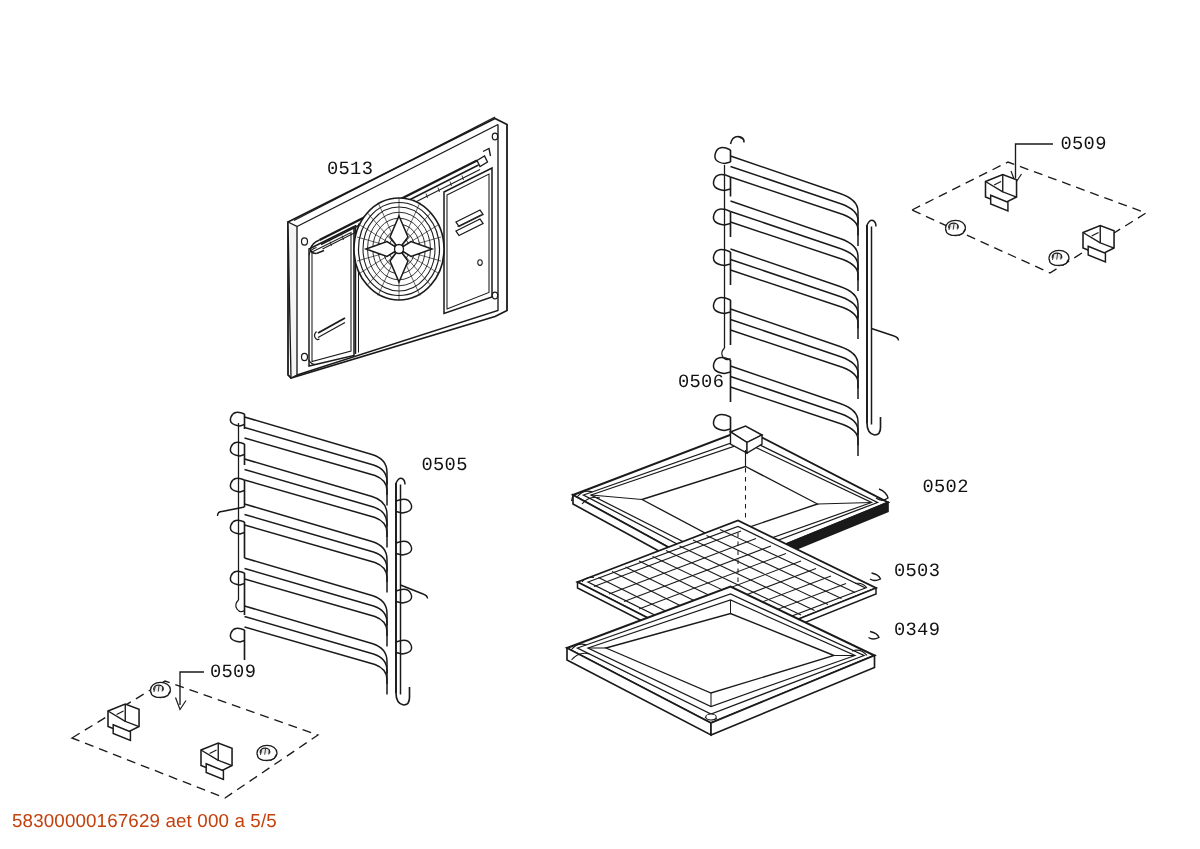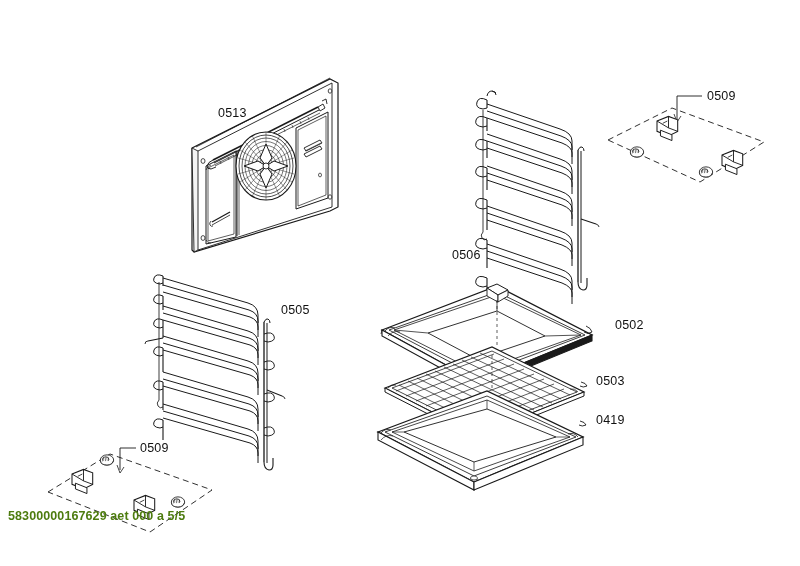--- a/index.html
+++ b/index.html
@@ -21,36 +21,35 @@
   }
   #diagram {
     position: absolute;
     left: 0;
     top: 0;
     width: 800px;
     height: 566px;
   }
   .label {
     position: absolute;
-    font-family: Liberation Sans, sans-serif;
+    font-family: Liberation Mono, monospace;
     font-size: 12.5px;
     letter-spacing: 0.2px;
     color: #111111;
     white-space: nowrap;
   }
   #footer-text {
     position: absolute;
     left: 8px;
-    top: 509px;
+    top: 540px;
     font-family: "Liberation Sans", sans-serif;
     font-size: 12.5px;
     letter-spacing: 0.1px;
-    color: #4d7c0f;
+    color: #c2410c;
     white-space: nowrap;
-    font-weight: bold;
   }
 </style>
 </head>
 <body>
 
 <div id="page">
 
   <svg id="diagram" viewBox="0 0 800 566" xmlns="http://www.w3.org/2000/svg">
 
     <defs>
@@ -408,19 +407,19 @@
       <path d="M580,421 q5,1 6,4 q-4,2 -7,0"></path>
     </g>
 
   </svg>
 
   <div class="label" style="left:218px; top:106px;">0513</div>
   <div class="label" style="left:452px; top:236px;margin-top:12px;">0506</div>
   <div class="label" style="left:281px; top:303px;">0505</div>
   <div class="label" style="left:615px; top:318px;text-align:center;">0502</div>
   <div class="label" style="left:596px; top:374px;">0503</div>
-  <div class="label" style="left:596px; top:413px;">0419</div>
+  <div class="label" style="left:596px; top:413px;">0349</div>
   <div class="label" style="left:707px; top:89px;">0509</div>
   <div class="label" style="left:140px; top:441px;">0509</div>
 
   <div id="footer-text">58300000167629 aet 000 a 5/5</div>
 
 </div>
 
 </body></html>

